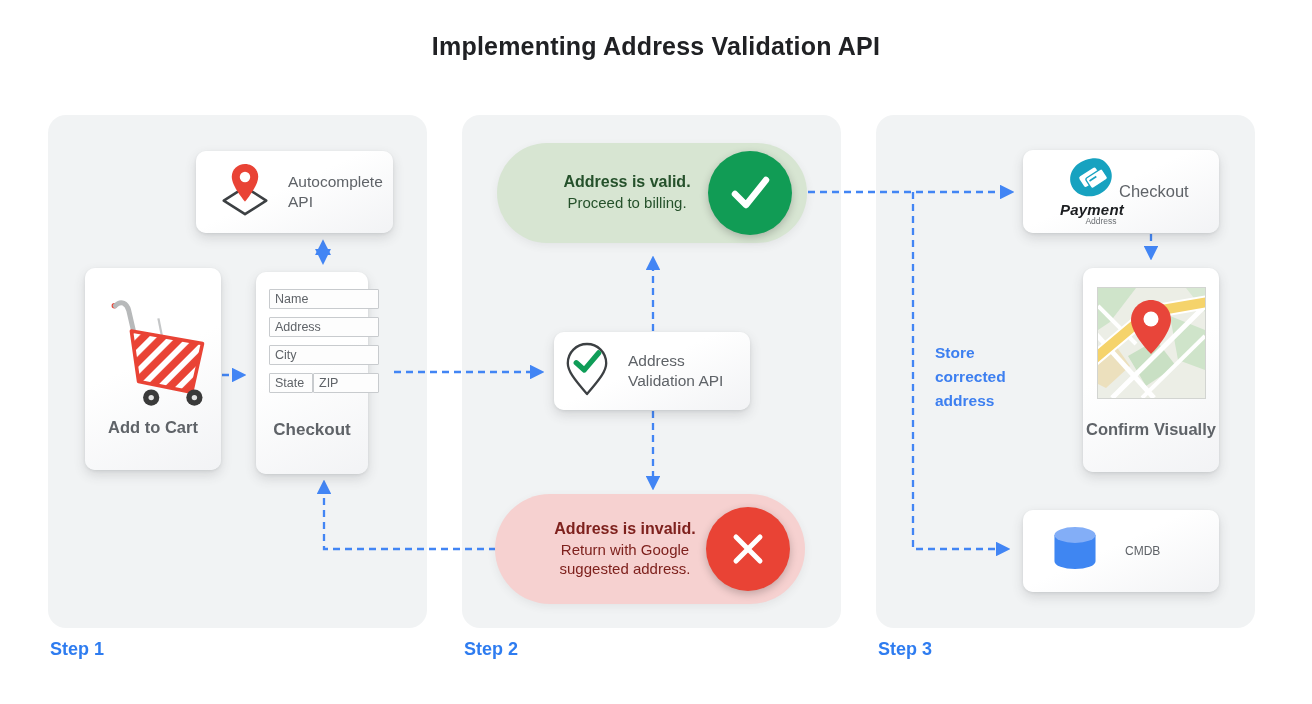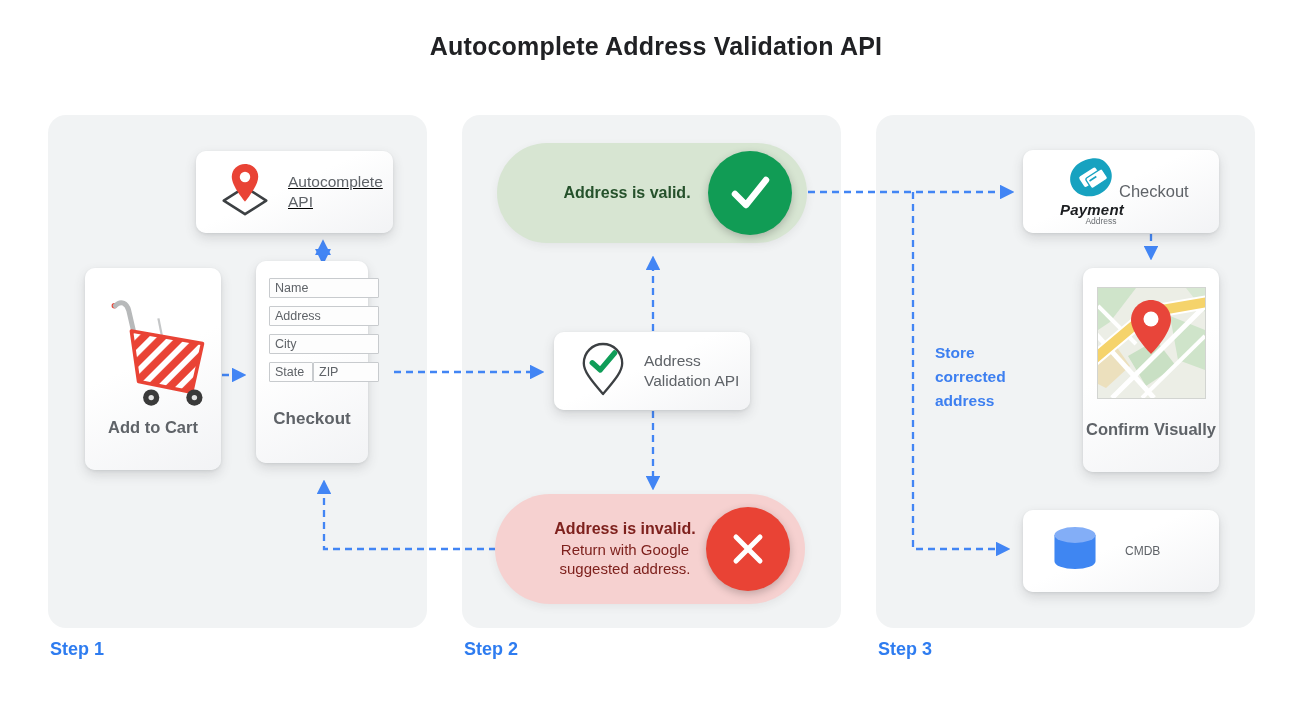--- a/index.html
+++ b/index.html
@@ -17,28 +17,28 @@
 
   .card { position:absolute; background:linear-gradient(155deg,#ffffff 45%,#f2f3f5);
           border-radius:10px; box-shadow:0 5px 12px rgba(60,64,67,.16), 0 1px 3px rgba(60,64,67,.10); }
   .hcard { display:flex; align-items:center; }
 
   .card-label { color:#5f6368; }
   .lbl-reg  { font-size:15.5px; line-height:1.3; }
   .lbl-bold { font-weight:bold; }
 
   
-  .autocomplete-card { left:196px; top:151px; width:197px; height:82px; padding-left:20px; box-sizing:border-box;text-decoration:underline; }
+  .autocomplete-card { left:196px; top:151px; width:197px; height:82px; padding-left:20px; box-sizing:border-box; }
   .autocomplete-card .lbl { margin-left:14px; width:110px; }
 
   .addtocart-card { left:85px; top:268px; width:136px; height:202px; }
   .cart-art { position:absolute; left:14px; top:22px; }
   .addtocart-label { position:absolute; left:0; top:150px; width:100%; text-align:center; font-size:16.5px; }
 
-  .checkout-card { left:256px; top:261px; width:112px; height:202px; }
+  .checkout-card { left:256px; top:272px; width:112px; height:202px; }
   .fields { position:absolute; left:13px; top:17px; width:110px; }
   .field { box-sizing:border-box; height:20px; border:1px solid #c8cbce; background:#fdfdfd;
            color:#5f6368; font-size:12.5px; line-height:18px; padding-left:5px; margin-bottom:8px; border-radius:1px; }
   .field-row { display:flex; }
   .field-state { width:44px; } .field-zip { width:57px; flex:1; }
   .checkout-label { position:absolute; left:0; top:148px; width:100%; text-align:center; font-size:17px; }
 
   
   .pill { position:absolute; border-radius:60px; }
   .valid-pill { left:497px; top:143px; width:310px; height:100px; background:#d7e5d2; box-shadow:0 3px 8px rgba(60,64,67,.08); }
@@ -48,21 +48,21 @@
   .pill-title { font-size:16px; font-weight:bold; }
   .pill-sub   { font-size:15px; margin-top:2px; line-height:1.3; }
   .valid-pill .pill-title, .valid-pill .pill-sub { color:#25512b; }
   .invalid-pill .pill-title, .invalid-pill .pill-sub { color:#7e211d; }
   .status-circle { position:absolute; width:84px; height:84px; border-radius:50%;
                    display:flex; align-items:center; justify-content:center;
                    box-shadow:0 3px 8px rgba(0,0,0,.22); }
   .valid-circle { left:211px; top:8px; background:#119c55; }
   .invalid-circle { left:211px; top:13px; background:#e94335; }
 
-  .validation-card { left:554px; top:332px; width:196px; height:78px; padding-left:24px; box-sizing:border-box; }
+  .validation-card { left:554px; top:332px; width:196px; height:78px; padding-left:8px; box-sizing:border-box; }
   .validation-card .lbl { margin-left:16px; width:115px; }
 
   
   .billing-card { left:1023px; top:150px; width:196px; height:83px; }
   .payment-logo { position:absolute; left:16px; top:7px; width:66px; text-align:center;margin-left:20px; }
   .payment-name { font-size:15px; font-weight:bold; font-style:italic; color:#1c1e21; margin-top:-4px; letter-spacing:.2px; }
   .payment-sub  { font-size:8.5px; color:#6b6f73; margin-top:-2px; padding-left:18px; }
   .billing-label { position:absolute; left:96px; top:31px; font-size:16.5px; }
 
   .confirm-card { left:1083px; top:268px; width:136px; height:204px; }
@@ -78,21 +78,21 @@
 
   .arrows { position:absolute; left:0; top:0; pointer-events:none; }
   .dash { stroke:#4285f4; stroke-width:2.3; fill:none; stroke-dasharray:7 5; }
   .solid { stroke:#4285f4; stroke-width:2.5; fill:none; }
 </style>
 </head>
 <body>
 
 <div class="canvas">
 
-  <div class="title">Autocomplete Address Validation API</div>
+  <div class="title">Implementing Address Validation API</div>
 
   <div class="panel panel1"></div>
   <div class="panel panel2"></div>
   <div class="panel panel3"></div>
 
   <svg class="arrows" width="1312" height="704" viewBox="0 0 1312 704">
     <defs>
       <marker id="arr" viewBox="0 0 10 10" refX="7" refY="5" markerWidth="6.5" markerHeight="6.5" orient="auto-start-reverse">
         <path d="M0 0 L10 5 L0 10 Z" fill="#4285f4"></path>
       </marker>
@@ -151,20 +151,21 @@
         <div class="field field-state">State</div>
         <div class="field field-zip">ZIP</div>
       </div>
     </div>
     <div class="checkout-label card-label lbl-bold">Checkout</div>
   </div>
 
   <div class="pill valid-pill">
     <div class="pill-text">
       <div class="pill-title">Address is valid.</div>
+      <div class="pill-sub">Proceed to billing.</div>
     </div>
     <div class="status-circle valid-circle">
       <svg width="46" height="42" viewBox="0 0 46 42">
         <polyline points="8,22 19,33 39,8" fill="none" stroke="#ffffff" stroke-width="6.5" stroke-linecap="round" stroke-linejoin="round"></polyline>
       </svg>
     </div>
   </div>
 
   <div class="card hcard validation-card">
     <span>

